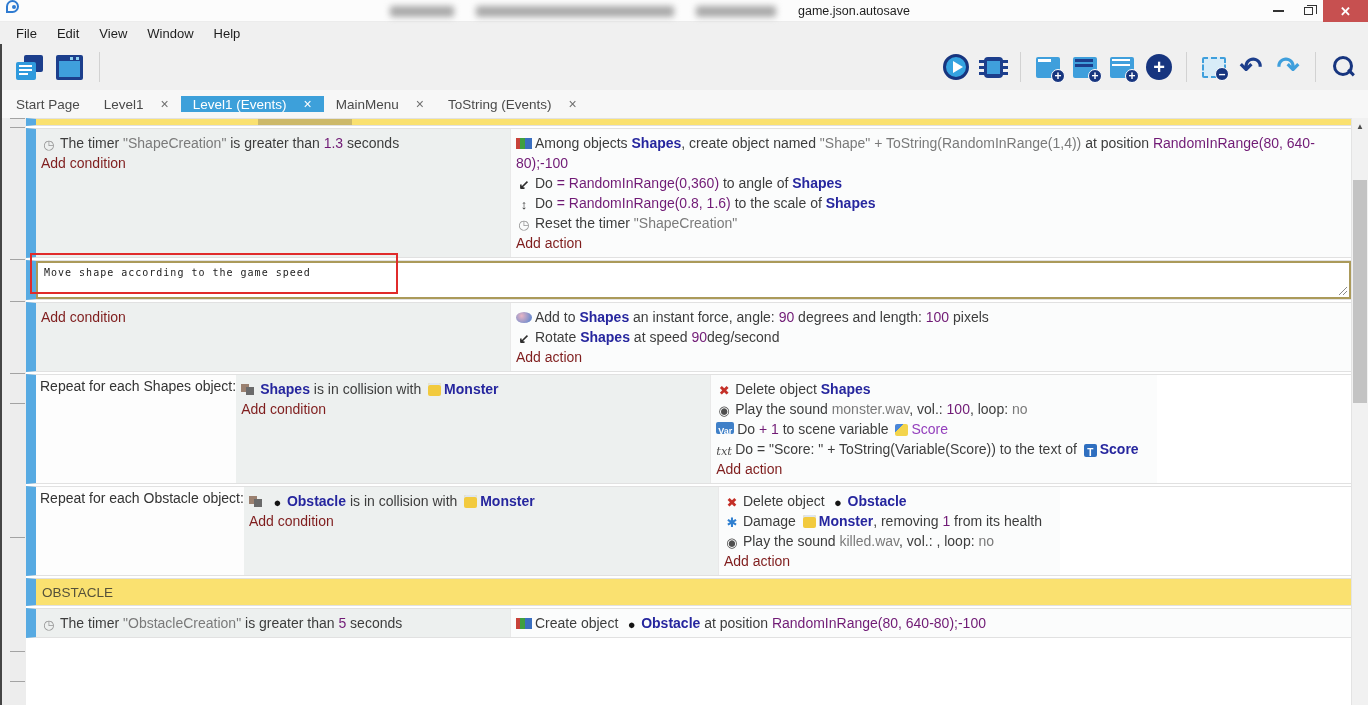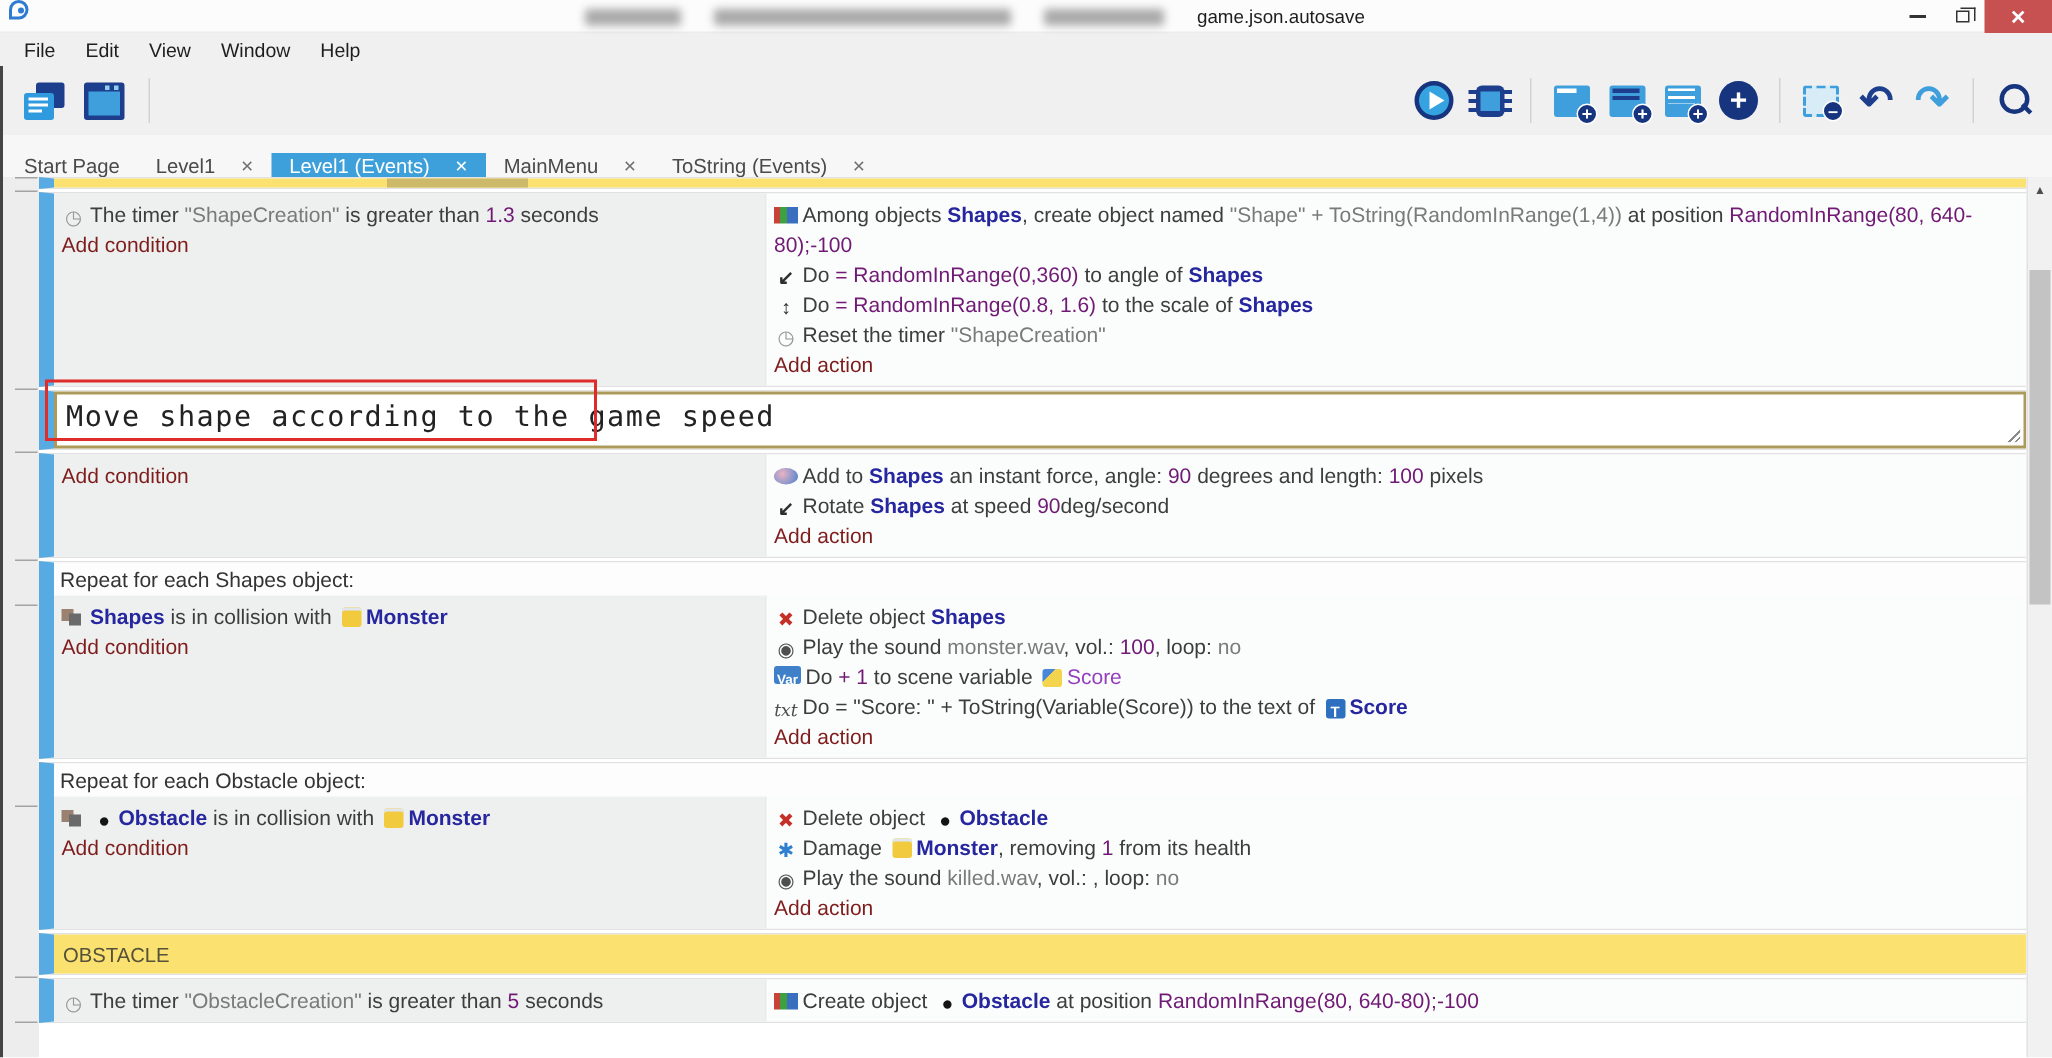--- a/index.html
+++ b/index.html
@@ -50,52 +50,52 @@
      font-size:12px;line-height:13px;text-align:center;font-weight:bold;border:1px solid #fff}
   .i-plus{width:26px;height:26px;border-radius:50%;background:#17357f;color:#fff;font-size:20px;font-weight:bold;
      display:flex;align-items:center;justify-content:center;line-height:1}
   .arrow-glyph{font-size:27px;font-weight:bold;line-height:26px}
   .a-undo{color:#1c3e8c}.a-redo{color:#3f9fdc}
   .i-search{position:relative;width:24px;height:24px}
   .i-search::before{content:"";position:absolute;left:2px;top:1px;width:14px;height:14px;border:3px solid #17357f;border-radius:50%}
   .i-search::after{content:"";position:absolute;left:16px;top:16px;width:8px;height:3px;background:#17357f;transform:rotate(45deg)}
 
   
-  .tabbar{height:28px;background:#f7f7f7;display:flex;align-items:flex-end;padding-left:4px}
+  .tabbar{height:28px;background:#f7f7f7;display:flex;align-items:center;padding-left:4px}
   .tab{display:flex;align-items:center;padding:0 12px;font-size:13.5px;color:#4a4a4a;gap:17px;white-space:nowrap}
   .tab.active{background:#3da0da;color:#fff}
   .tab .x{font-size:14px;color:#6f6f6f}
   .tab.active .x{color:#fff}
 
   
   .workspace{position:absolute;top:118px;left:0;right:0;bottom:0;display:flex;background:#fff}
   .dark-edge{position:absolute;left:0;top:44px;width:2px;bottom:0;background:#454545;z-index:6}
   .gutter{width:24px;margin-left:2px;background:#ededed;position:relative}
   .tick{position:absolute;left:8px;width:15px;height:1px;background:#a3a3a3}
   .events{flex:1;display:flex;flex-direction:column;overflow:hidden;background:#fff}
   .sb{width:17px;background:#f1f1f1;position:relative;border-left:1px solid #e3e3e3}
   .sb-up{height:16px;display:flex;align-items:center;justify-content:center;font-size:8px;color:#4d4d4d}
   .sb-thumb{position:absolute;left:1px;right:1px;top:62px;height:223px;background:#c3c3c3}
 
   .ev{position:relative;border-left:10px solid #57aae2;margin-bottom:2px;border-top:1px solid #e1e1e1;border-bottom:1px solid #e1e1e1;display:flex;flex-shrink:0}
-  .ev.col{flex-direction:column}
+  .ev.col{}
   .strip{height:6px;background:#fae170;flex:1;position:relative}
   .strip-tan{position:absolute;left:222px;width:94px;top:0;bottom:0;background:#cdb96a}
   .section-bar{flex:1;background:#fae170;height:26px;display:flex;align-items:center;padding-left:6px;font-size:13.5px;color:#55513a}
   .cond{width:474px;background:#edf0ef;padding:4px 0}
   .act{flex:1;background:#fbfcfc;padding:4px 0;border-left:1px solid #e9e9e9;overflow:hidden}
   .line{font-size:14px;line-height:20px;color:#3d3d3d;padding:0 18px 0 5px}
   .ghost{color:#7f1d1d}
   .s-p{color:#3d3d3d}.s-v{color:#701a75}.s-o{color:#26269e;font-weight:bold}.s-d{color:#7a7a7a}.s-u{color:#9440bd}
   .fe-header{background:#fdfdfd;font-size:14px;color:#333;line-height:22px;padding-left:4px}
   .fe-body{display:flex}
 
   .comment-wrap{flex:1;position:relative}
   textarea.comment{display:block;width:100%;height:38px;border:2px solid #ab9a5a;background:#fff;color:#222;
-     font-family:"DejaVu Sans Mono",monospace;font-size:19px;letter-spacing:1px;padding:4px 6px;resize:none;outline:none}
+     font-family:"DejaVu Sans Mono",monospace;font-size:10px;letter-spacing:1px;padding:4px 6px;resize:none;outline:none}
   .resize-handle{position:absolute;right:4px;bottom:4px;width:10px;height:10px;
      background:repeating-linear-gradient(135deg,rgba(0,0,0,0) 0 2px,#8a8a8a 2px 3px);clip-path:polygon(100% 0,100% 100%,0 100%)}
 
   .red-box{position:absolute;left:30px;top:135px;width:368px;height:41px;border:2px solid #e02b2b;z-index:9}
 
   
   .ic{display:inline-block;min-width:16px;margin-right:3px;text-align:center;vertical-align:-1px;line-height:1}
   .ic-mid{min-width:13px;margin:0 3px}
   .ic-timer::before{content:"◷";color:#979797;font-size:13px}
   .ic-create{width:13px;height:11px;background:linear-gradient(90deg,#c8423a 0 4px,#3fa040 4px 9px,#3a6fc0 9px 13px);vertical-align:-1px}

